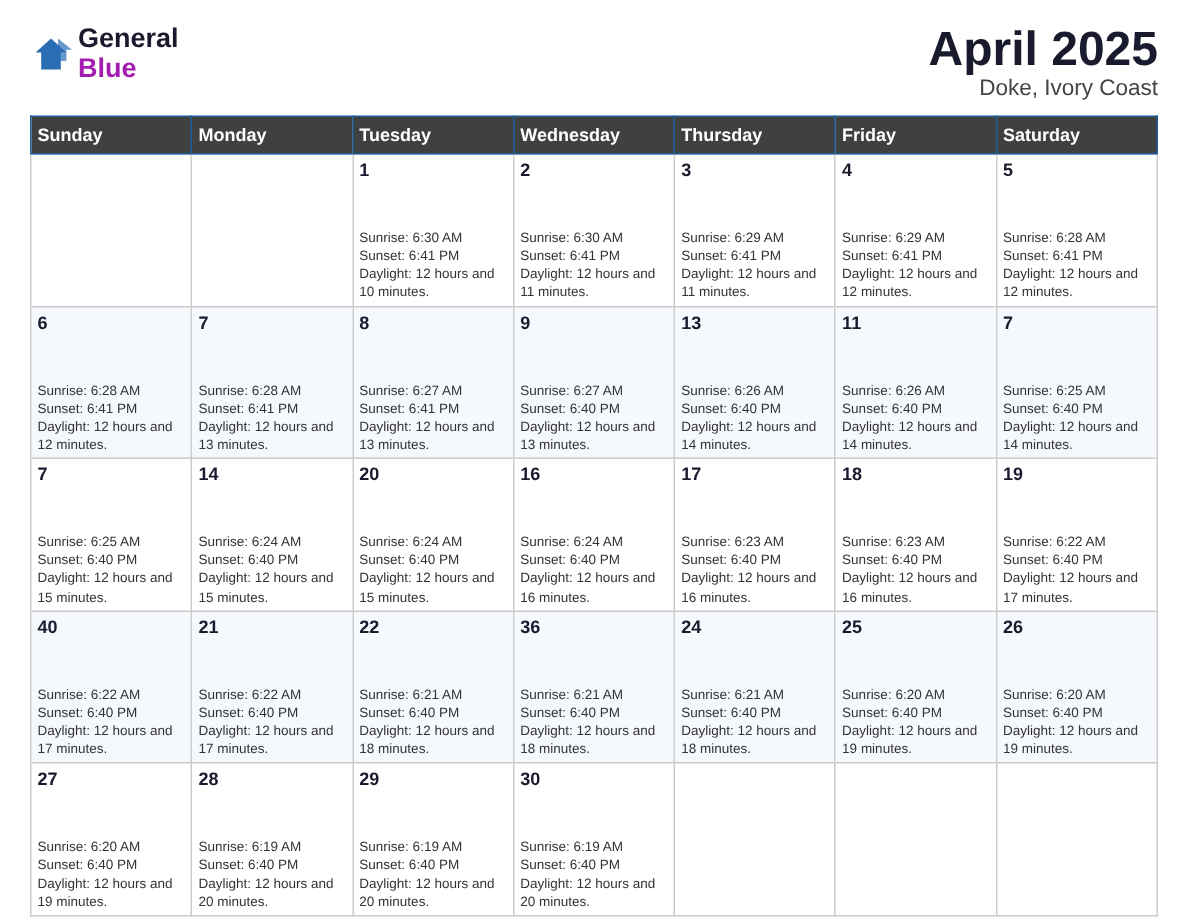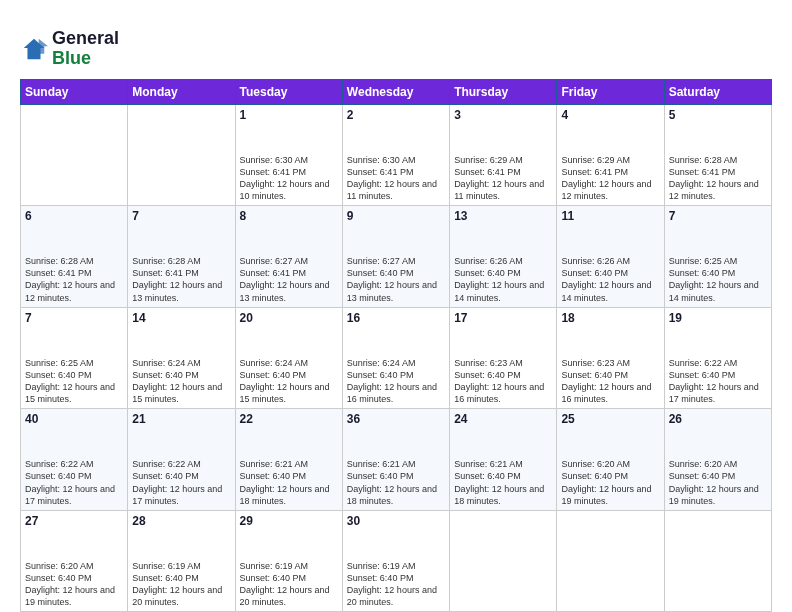--- a/index.html
+++ b/index.html
@@ -6,21 +6,21 @@
     body {
       font-family: Arial, sans-serif;
       background: #fff;
       width: 792px;
       height: 612px;
       overflow: hidden;
     }
     .page {
       width: 792px;
       height: 612px;
-      padding: 29px 20px 10px 20px;
+      padding: 16px 20px 10px 20px;
       display: flex;
       flex-direction: column;
     }
     .header {
       display: flex;
       justify-content: space-between;
       align-items: flex-start;
       margin-bottom: 10px;
     }
     .logo {
@@ -34,21 +34,21 @@
       line-height: 1.1;
     }
     .logo-general {
       font-size: 18px;
       font-weight: bold;
       color: #1a1a2e;
     }
     .logo-blue {
       font-size: 18px;
       font-weight: bold;
-      color: #15803d;
+      color: #a21caf;
     }
     .logo-icon {
       width: 28px;
       height: 28px;
     }
     .title-block {
       text-align: right;
     }
     .title-month {
       font-size: 32px;
@@ -101,38 +101,42 @@
     .empty-cell {
       background: #f9f9f9;
     }
     tr:nth-child(even) td {
       background: #f5f8fd;
     }
     tr:nth-child(odd) td {
       background: #ffffff;
     }
     .calendar thead tr th {
-      background-color: #6d28d9;
+      background-color: #404040;
     }
   </style>
 </head>
 <body>
 
 <div class="page">
   <div class="header">
     <div class="logo">
       <svg class="logo-icon" viewBox="0 0 30 30">
         <polygon points="15,4 26,14 22,14 22,26 8,26 8,14 4,14" fill="#2a6db5"></polygon>
         <polygon points="20,4 30,12 26,12 26,20 20,20 20,4" fill="#2a6db5" opacity="0.7"></polygon>
       </svg>
       <div class="logo-text">
         <span class="logo-general">General</span>
         <span class="logo-blue">Blue</span>
       </div>
     </div>
+    <div class="title-block">
+      <div class="title-month">April 2025</div>
+      <div class="title-location">Doke, Ivory Coast</div>
+    </div>
   </div>
 
   <table class="calendar">
     <thead>
       <tr>
       <th>Sunday</th>
           <th>Monday</th>
           <th>Tuesday</th>
           <th>Wednesday</th>
           <th>Thursday</th>

